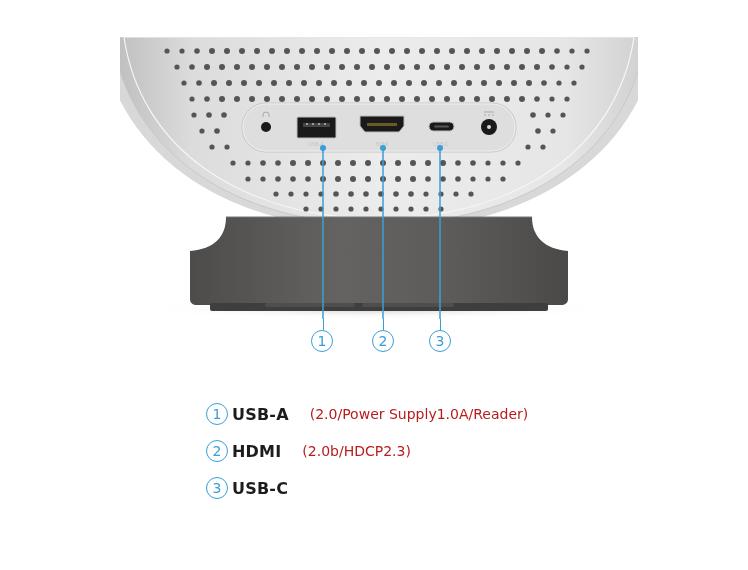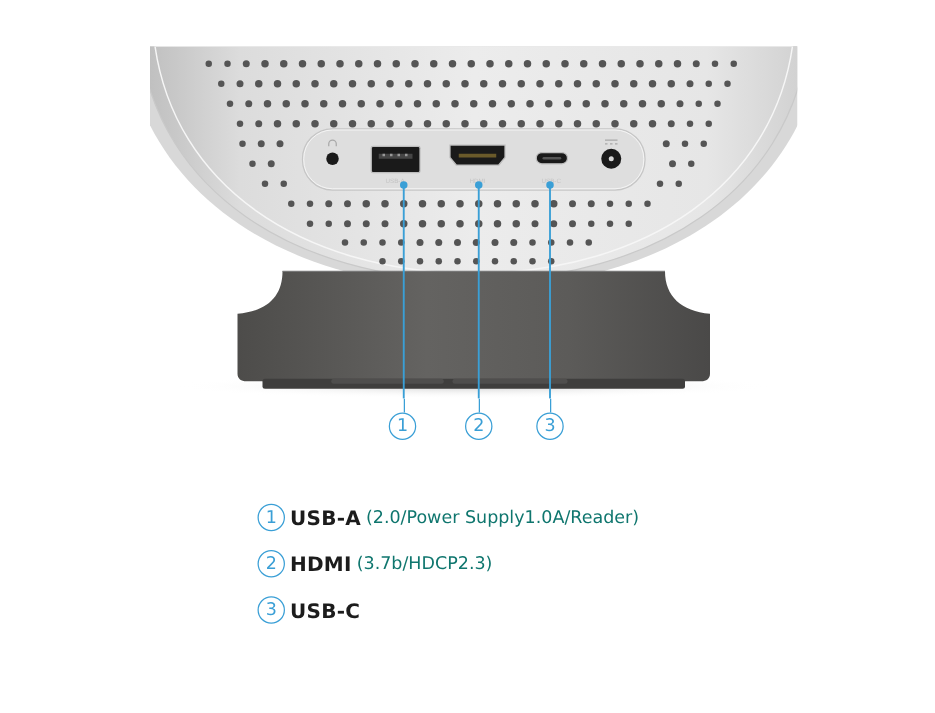--- a/index.html
+++ b/index.html
@@ -9,21 +9,21 @@
     .product svg { display: block; }
     .callout-num { position: absolute; width: 20px; height: 20px; border: 1.6px solid #3a9fd6;
                    border-radius: 50%; color: #3a9fd6; font-size: 14px; line-height: 20px;
                    text-align: center; box-sizing: content-box; }
     .specs { position: absolute; left: 206px; top: 402px; }
     .spec-row { display: flex; align-items: center; height: 24px; margin-bottom: 13px; white-space: nowrap; }
     .spec-num { width: 20px; height: 20px; border: 1.6px solid #3a9fd6; border-radius: 50%;
                 color: #3a9fd6; font-size: 14px; line-height: 20px; text-align: center;
                 margin-right: 4px; flex: none; }
     .spec-name { font-size: 16px; font-weight: 600; color: #1c1c1c; letter-spacing: 0.2px; }
-    .spec-detail { font-size: 14px; color: #0f766e; margin-left: 4px; }
+    .spec-detail { font-size: 14px; color: #b91c1c; margin-left: 21px; }
   </style>
 </head>
 <body>
 
 <div class="product">
   <svg width="518" height="282" viewBox="0 0 518 282" xmlns="http://www.w3.org/2000/svg">
     <defs>
       <linearGradient id="bodyGrad" x1="0" y1="0" x2="1" y2="0">
         <stop offset="0" stop-color="#bdbdbd"></stop>
         <stop offset="0.15" stop-color="#dcdcdc"></stop>
@@ -332,19 +332,19 @@
 
 <div class="specs">
   <div class="spec-row">
     <span class="spec-num">1</span>
     <span class="spec-name">USB-A</span>
     <span class="spec-detail">(2.0/Power Supply1.0A/Reader)</span>
   </div>
   <div class="spec-row">
     <span class="spec-num">2</span>
     <span class="spec-name">HDMI</span>
-    <span class="spec-detail">(3.7b/HDCP2.3)</span>
+    <span class="spec-detail">(2.0b/HDCP2.3)</span>
   </div>
   <div class="spec-row">
     <span class="spec-num">3</span>
     <span class="spec-name">USB-C</span>
   </div>
 </div>
 
 </body></html>

